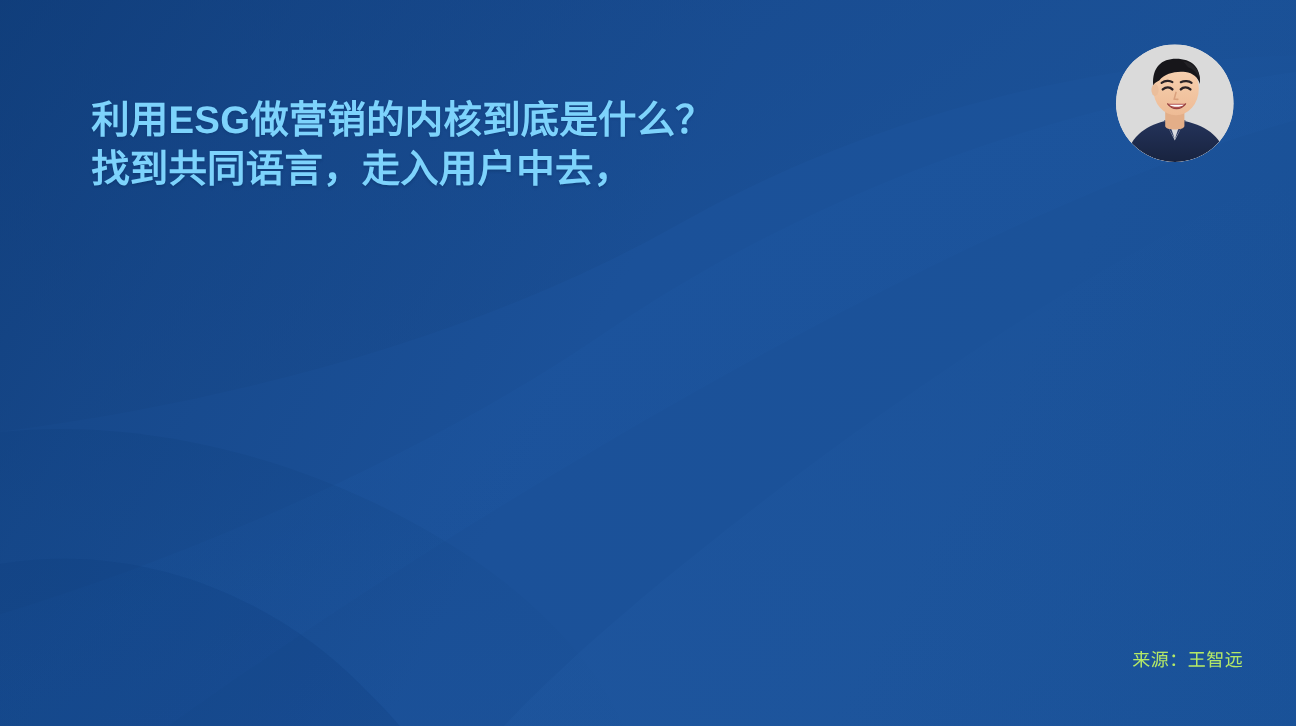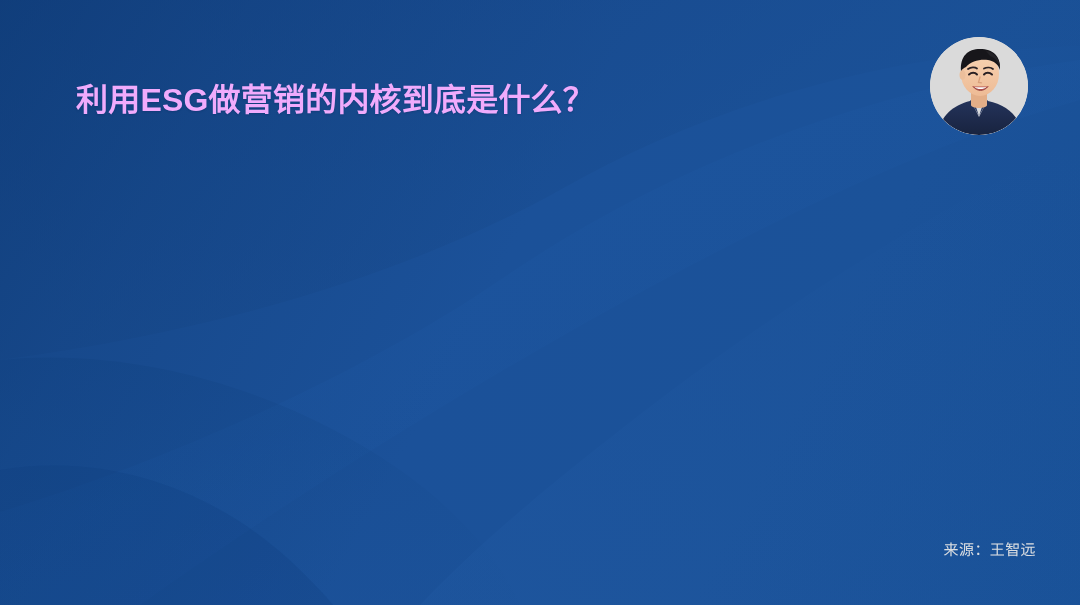--- a/index.html
+++ b/index.html
@@ -34,21 +34,21 @@
     height: 100%;
     display: block;
   }
 
   
   .headline {
     position: absolute;
     left: 76px;
     top: 80px;
     width: 760px;
-    color: #f0abfc;
+    color: #7dd3fc;
     font-size: 32px;
     font-weight: 700;
     line-height: 41px;
     letter-spacing: 0.2px;
     text-shadow: 0 1px 2px rgba(8, 40, 85, 0.30);
   }
   .headline .line {
     display: block;
     white-space: nowrap;
   }
@@ -64,21 +64,21 @@
     overflow: hidden;
     background: #dcdcdc;
   }
   .avatar svg { display: block; width: 98px; height: 98px; }
 
   
   .source {
     position: absolute;
     right: 44px;
     top: 538px;
-    color: #e5e5e5;
+    color: #bef264;
     font-size: 15px;
     font-weight: 400;
     letter-spacing: 0.4px;
     white-space: nowrap;
     opacity: 0.95;
   }
 </style>
 </head>
 <body>
 
@@ -113,20 +113,21 @@
 
     <path d="M0,360 C150,345 300,400 400,470 C460,512 500,560 520,605 L0,605 Z" fill="url(#wLow)"></path>
 
     <path d="M0,470 C120,450 230,500 300,570 C314,584 325,595 333,605 L0,605 Z" fill="#0e3c7a" opacity="0.22"></path>
 
     <path d="M1080,605 L1080,140 C930,210 760,320 620,430 C540,492 470,552 420,605 Z" fill="url(#wGlow)"></path>
   </svg>
 
   <div class="headline">
     <span class="line">利用ESG做营销的内核到底是什么？</span>
+    <span class="line">找到共同语言，走入用户中去，</span>
   </div>
 
   <div class="avatar">
     <svg viewBox="0 0 98 98">
       <defs>
         <clipPath id="avClip">
             <circle cx="49" cy="49" r="49"></circle>
           </clipPath>
         <linearGradient id="skinG" x1="0" y1="0" x2="0" y2="1">
           <stop offset="0%" stop-color="#f7d3b3"></stop>

